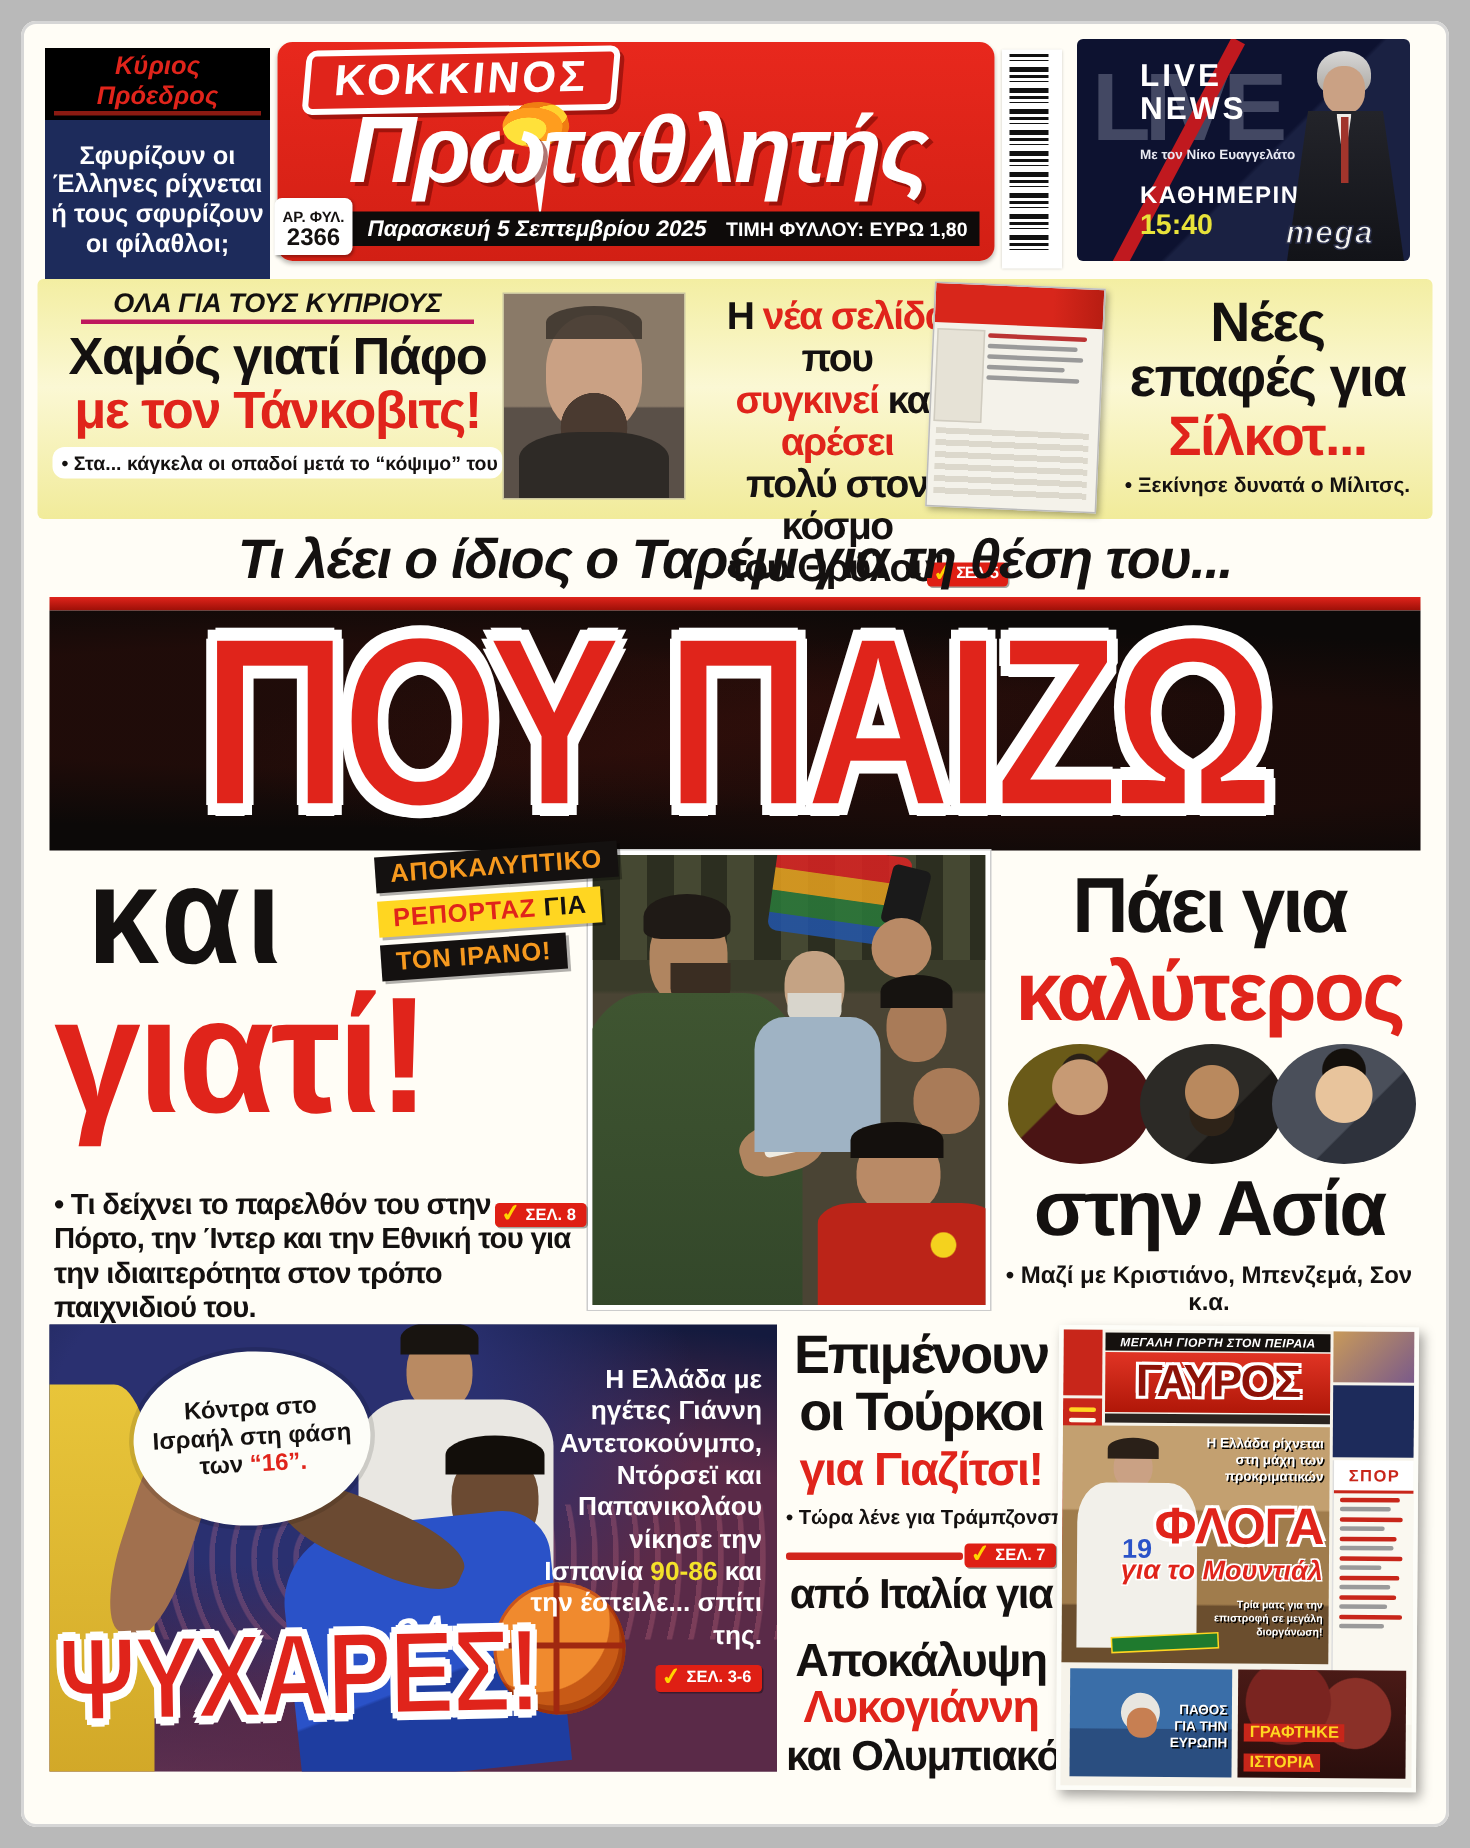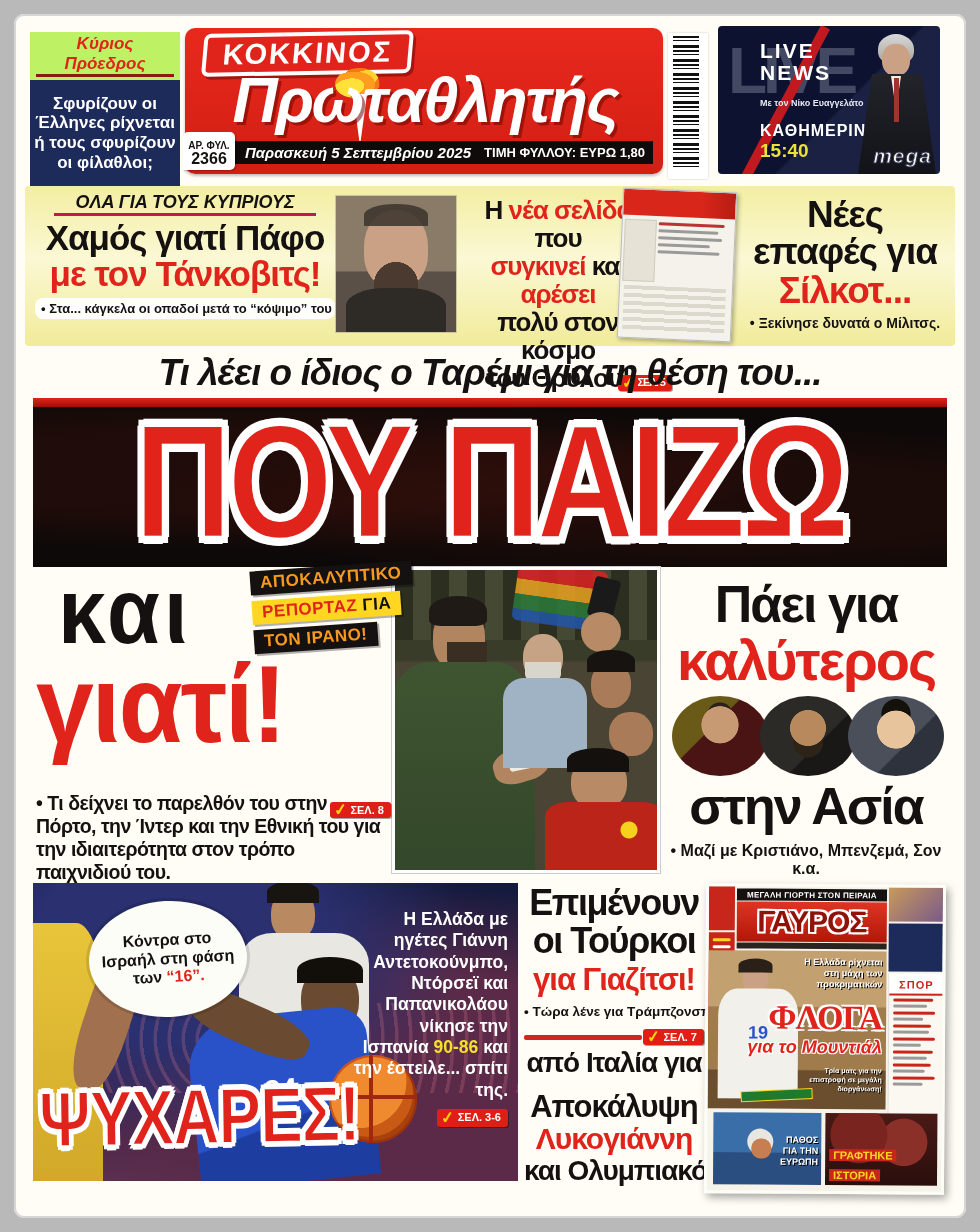--- a/index.html
+++ b/index.html
@@ -25,21 +25,21 @@
     box-shadow:2px 2px 0 rgba(0,0,0,.3);white-space:nowrap;}
   .navybox{background:#1d2b5b;color:#fff;}
   .rule-red{height:5px;background:#d2251c;border-radius:2px;}
   .minitxt{height:3px;background:#9a9a9a;border-radius:2px;}
 </style>
 </head>
 <body>
 
 <div class="abs sheet"></div>
 
-<div class="abs" style="left:30px;top:32px;width:150px;height:138px;background:#bef264;">
+<div class="abs" style="left:30px;top:32px;width:150px;height:138px;background:#000000;">
   <div class="ctr it b red" style="font-size:17px;padding-top:2px;border-bottom:3px solid #8b1a12;margin:0 6px;">Κύριος Πρόεδρος</div>
   <div class="navybox ctr b" style="margin-top:3px;height:102px;display:flex;align-items:center;justify-content:center;padding:2px 4px;font-size:17px;line-height:1.15;">Σφυρίζουν οι Έλληνες ρίχνεται ή τους σφυρίζουν οι φίλαθλοι;</div>
 </div>
 
 <div class="abs" style="left:185px;top:28px;width:478px;height:146px;background:linear-gradient(180deg,#e8281d,#d21f14);border-radius:10px;box-shadow:0 2px 3px rgba(0,0,0,.25);">
   <div class="abs" style="left:18px;top:4px;transform:skew(-6deg) rotate(-1deg);background:#e0241b;border:4px solid #fff;border-radius:7px;padding:1px 16px;box-shadow:3px 3px 0 rgba(90,0,0,.45);">
     <span class="white b" style="font-size:29px;letter-spacing:2px;">ΚΟΚΚΙΝΟΣ</span>
   </div>
 
   <div class="abs" style="left:150px;top:40px;width:44px;height:30px;background:radial-gradient(ellipse at 30% 60%,#ffe13a 0 35%,#ff9d1e 36% 60%,transparent 61%),radial-gradient(ellipse at 70% 40%,#ffd22e 0 30%,#f07c12 31% 55%,transparent 56%);border-radius:50% 60% 40% 60%;transform:rotate(-12deg);"></div>
@@ -70,21 +70,21 @@
   <div class="abs b white" style="left:42px;top:96px;font-size:16px;letter-spacing:1px;">ΚΑΘΗΜΕΡΙΝΑ</div>
   <div class="abs b" style="left:42px;top:114px;font-size:19px;color:#e8e23a;">15:40</div>
 
   <div class="abs" style="left:138px;top:6px;width:80px;height:142px;">
     <div class="abs" style="left:22px;top:2px;width:36px;height:30px;background:linear-gradient(180deg,#d8d8d8,#a8a49e);border-radius:50% 50% 40% 40%;"></div>
     <div class="abs" style="left:26px;top:12px;width:28px;height:32px;background:#caa184;border-radius:45%;"></div>
     <div class="abs" style="left:2px;top:42px;width:78px;height:100px;background:linear-gradient(180deg,#23242a,#121318);clip-path:polygon(18% 0,82% 0,100% 100%,0 100%);"></div>
     <div class="abs" style="left:35px;top:44px;width:10px;height:34px;background:#f0ede8;clip-path:polygon(0 0,100% 0,50% 100%);"></div>
     <div class="abs" style="left:38px;top:46px;width:5px;height:44px;background:#a1352c;"></div>
   </div>
-  <div class="abs b it" style="right:8px;bottom:6px;font-size:21px;color:#f4f4f0;-webkit-text-stroke:1px #2a2f4a;letter-spacing:1px;text-align:right;">mega</div>
+  <div class="abs b it" style="right:24px;bottom:6px;font-size:21px;color:#f4f4f0;-webkit-text-stroke:1px #2a2f4a;letter-spacing:1px;text-align:right;">mega</div>
 </div>
 
 <div class="abs" style="left:25px;top:186px;width:930px;height:160px;background:linear-gradient(180deg,#f3eea2,#fbf8d4 45%,#f1eb9a);border-radius:4px;"></div>
 
 <div class="abs" style="left:35px;top:192px;width:300px;">
   <div class="it b ctr blk" style="font-size:18px;border-bottom:3px solid #be185d;width:262px;margin:0 auto;">ΟΛΑ ΓΙΑ ΤΟΥΣ ΚΥΠΡΙΟΥΣ</div>
   <div class="b blk ctr cond" style="font-size:35px;margin-top:2px;letter-spacing:-1px;">Χαμός γιατί Πάφο</div>
   <div class="b red ctr cond" style="font-size:35px;margin-top:-4px;letter-spacing:-1px;">με τον Τάνκοβιτς!</div>
   <div class="b blk" style="background:#fff;border-radius:8px;font-size:13px;padding:3px 6px;margin-top:4px;white-space:nowrap;">• Στα... κάγκελα οι οπαδοί μετά το “κόψιμο” του αρχηγού</div>
 </div>
@@ -237,21 +237,21 @@
   <div class="b blk cond" style="font-size:28px;line-height:1.15;letter-spacing:-1px;white-space:nowrap;">από Ιταλία για</div>
   <div class="b blk cond" style="font-size:31px;line-height:1;margin-top:12px;letter-spacing:-1px;">Αποκάλυψη</div>
   <div class="b red cond" style="font-size:30px;line-height:1.15;letter-spacing:-1px;">Λυκογιάννη</div>
   <div class="b blk cond" style="font-size:28px;line-height:1.1;letter-spacing:-1px;white-space:nowrap;">και Ολυμπιακό</div>
 </div>
 
 <div class="abs" style="left:705px;top:884px;width:234px;height:304px;background:#f6f3ea;border:3px solid #fdfdf8;box-shadow:3px 4px 8px rgba(0,0,0,.35);transform:rotate(.4deg);overflow:hidden;">
 
   <div class="abs" style="left:0;top:0;width:26px;height:44px;background:#c8261a;"></div>
   <div class="abs" style="left:28px;top:2px;width:150px;height:12px;background:#15110e;display:flex;align-items:center;justify-content:center;">
-    <span class="b white" style="font-size:8px;letter-spacing:.3px;">ΜΕΓΑΛΗ ΓΙΟΡΤΗ ΣΤΟΝ ΠΕΙΡΑΙΑ</span>
+    <span class="b white" style="font-size:8px;letter-spacing:.3px;font-style:italic;">ΜΕΓΑΛΗ ΓΙΟΡΤΗ ΣΤΟΝ ΠΕΙΡΑΙΑ</span>
   </div>
 
   <div class="abs ctr" style="left:28px;top:15px;width:150px;height:40px;background:linear-gradient(180deg,#e03424,#b01708);display:flex;align-items:center;justify-content:center;">
     <span class="b" style="font-size:30px;color:#8e1208;letter-spacing:-1px;text-shadow:-2px -2px 0 #fff,2px -2px 0 #fff,-2px 2px 0 #fff,2px 2px 0 #fff;">ΓΑΥΡΟΣ</span>
   </div>
   <div class="abs" style="left:28px;top:56px;width:150px;height:6px;background:#2a2420;"></div>
 
   <div class="abs" style="left:180px;top:0;width:54px;height:34px;background:linear-gradient(135deg,#c89a5a,#7a5a8a);"></div>
   <div class="abs" style="left:180px;top:36px;width:54px;height:48px;background:#1d2b5b;"></div>
 
@@ -262,21 +262,21 @@
     <div class="minitxt" style="width:18px;margin:0 auto 4px;background:#ffd621;"></div>
     <div class="minitxt" style="width:18px;margin:0 auto 4px;background:#ffe;"></div>
   </div>
 
   <div class="abs" style="left:0;top:64px;width:178px;height:158px;background:linear-gradient(180deg,#c3a070 0 35%,#a07c4c 36% 75%,#6b4e2e 76% 100%);overflow:hidden;">
     <div class="abs" style="left:34px;top:14px;width:26px;height:28px;background:#caa184;border-radius:46%;"></div>
     <div class="abs" style="left:30px;top:8px;width:34px;height:14px;background:#2a2018;border-radius:50% 50% 0 0;"></div>
     <div class="abs" style="left:10px;top:38px;width:80px;height:110px;background:#f2f0ea;border-radius:24% 24% 0 0;"></div>
     <div class="abs b ctr" style="left:30px;top:72px;width:40px;font-size:18px;color:#2a52c8;">19</div>
     <div class="abs b white" style="right:4px;top:6px;width:92px;text-align:right;font-size:9px;line-height:1.2;text-shadow:1px 1px 0 #000;">Η Ελλάδα ρίχνεται στη μάχη των προκριματικών</div>
-    <div class="abs b" style="right:4px;top:48px;font-size:34px;color:#e0241b;letter-spacing:-1px;text-shadow:-2px -2px 0 #fff,2px -2px 0 #fff,-2px 2px 0 #fff,2px 2px 0 #fff;font-family:Liberation Serif, serif;">ΦΛΟΓΑ</div>
+    <div class="abs b" style="right:4px;top:48px;font-size:34px;color:#e0241b;letter-spacing:-1px;text-shadow:-2px -2px 0 #fff,2px -2px 0 #fff,-2px 2px 0 #fff,2px 2px 0 #fff;">ΦΛΟΓΑ</div>
     <div class="abs b it" style="right:4px;top:86px;font-size:18px;color:#e0241b;text-shadow:-1px -1px 0 #fff,1px -1px 0 #fff,-1px 1px 0 #fff,1px 1px 0 #fff;">για το Μουντιάλ</div>
     <div class="abs b white" style="right:4px;top:116px;width:80px;text-align:right;font-size:7px;line-height:1.25;text-shadow:1px 1px 0 #000;">Τρία ματς για την επιστροφή σε μεγάλη διοργάνωση!</div>
     <div class="abs" style="left:34px;top:140px;width:70px;height:9px;background:#1f7a2e;box-shadow:0 0 0 1px #ffd621;transform:rotate(-3deg);"></div>
   </div>
 
   <div class="abs" style="left:180px;top:86px;width:54px;height:176px;background:#faf8f0;border-left:1px solid #ddd;">
     <div class="ctr" style="background:#fff;border-bottom:2px solid #c8261a;padding:1px 0;">
       <span class="b" style="font-size:11px;color:#c8261a;letter-spacing:1px;">ΣΠΟΡ</span>
     </div>
     <div style="padding:3px 4px;">

